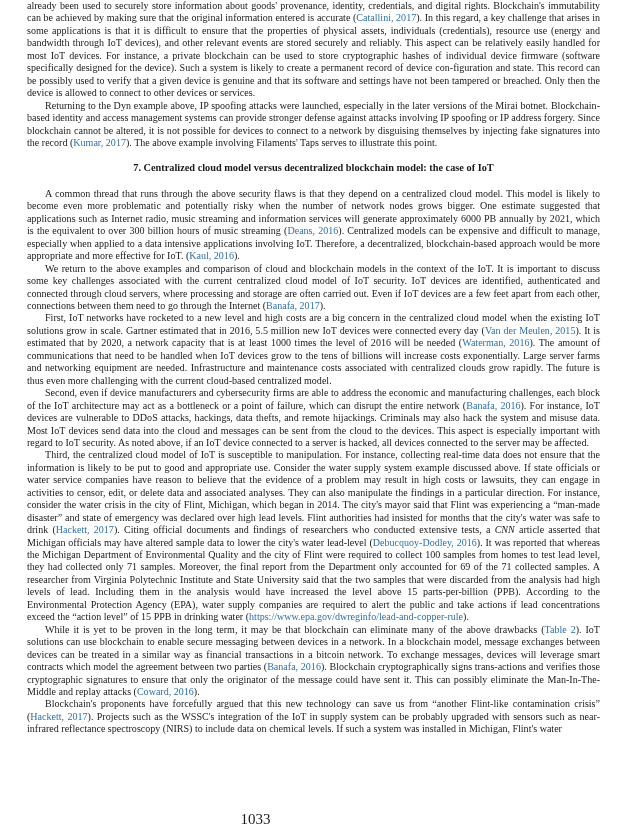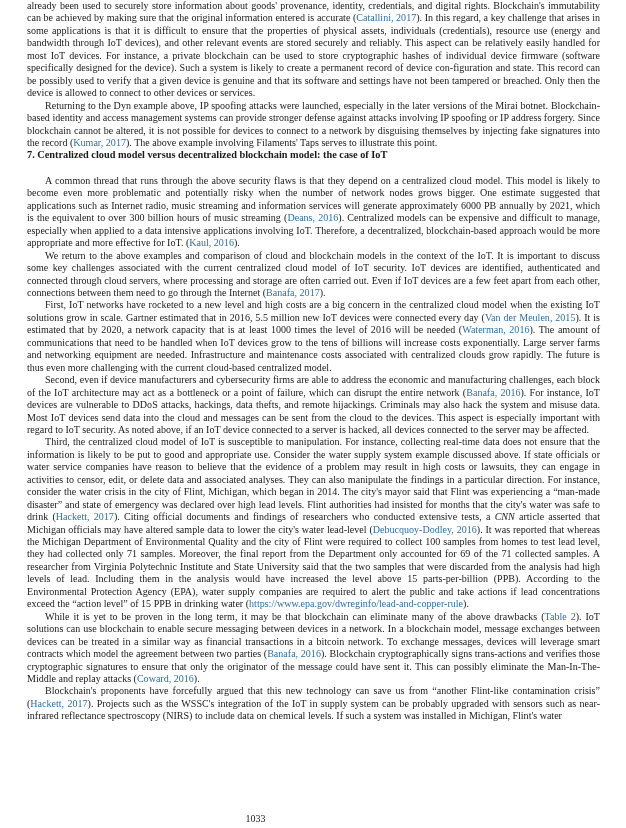--- a/index.html
+++ b/index.html
@@ -6,26 +6,26 @@
   body { width: 626px; height: 828px; overflow: hidden; position: relative; }
   .page {
     position: absolute; left: 27px; top: 0; width: 573px;
     font-family: "Liberation Serif", "DejaVu Serif", serif;
     font-size: 10.05px; line-height: 12.45px; color: #1a1a1a;
   }
   .para { margin: 0; text-align: justify; hyphens: none; }
   .para.indent { text-indent: 18px; }
   .cite, .link { color: #2e6fa7; text-decoration: none; cursor: pointer; }
   .heading {
-    font-weight: bold; margin: 0 0 13px 0; font-size: 10.3px;
+    font-weight: bold; margin: 13px 0 13px 0; font-size: 10.3px; text-align: center;
   }
   .page-number {
     position: absolute; left: 0; width: 511px; top: 814px;
     text-align: center; font-family: "Liberation Serif", serif;
-    font-size: 10px; color: #1a1a1a; line-height: 10px;
+    font-size: 15px; color: #1a1a1a; line-height: 10px;
   }
   em { }
 </style>
 </head>
 <body>
 
 <div class="page">
   <p class="para"><span>already been used to securely store information about goods' provenance, identity, credentials, and digital rights. Blockchain's immutability can be achieved by making sure that the original information entered is accurate (</span><a class="cite">Catallini, 2017</a><span>). In this regard, a key challenge that arises in some applications is that it is difficult to ensure that the properties of physical assets, individuals (credentials), resource use (energy and bandwidth through IoT devices), and other relevant events are stored securely and reliably. This aspect can be relatively easily handled for most IoT devices. For instance, a private blockchain can be used to store cryptographic hashes of individual device firmware (software specifically designed for the device). Such a system is likely to create a permanent record of device con-figuration and state. This record can be possibly used to verify that a given device is genuine and that its software and settings have not been tampered or breached. Only then the device is allowed to connect to other devices or services.</span></p>
   <p class="para indent"><span>Returning to the Dyn example above, IP spoofing attacks were launched, especially in the later versions of the Mirai botnet. Blockchain-based identity and access management systems can provide stronger defense against attacks involving IP spoofing or IP address forgery. Since blockchain cannot be altered, it is not possible for devices to connect to a network by disguising themselves by injecting fake signatures into the record (</span><a class="cite">Kumar, 2017</a><span>). The above example involving Filaments' Taps serves to illustrate this point.</span></p>
   <div class="heading">7.  Centralized cloud model versus decentralized blockchain model: the case of IoT</div>

